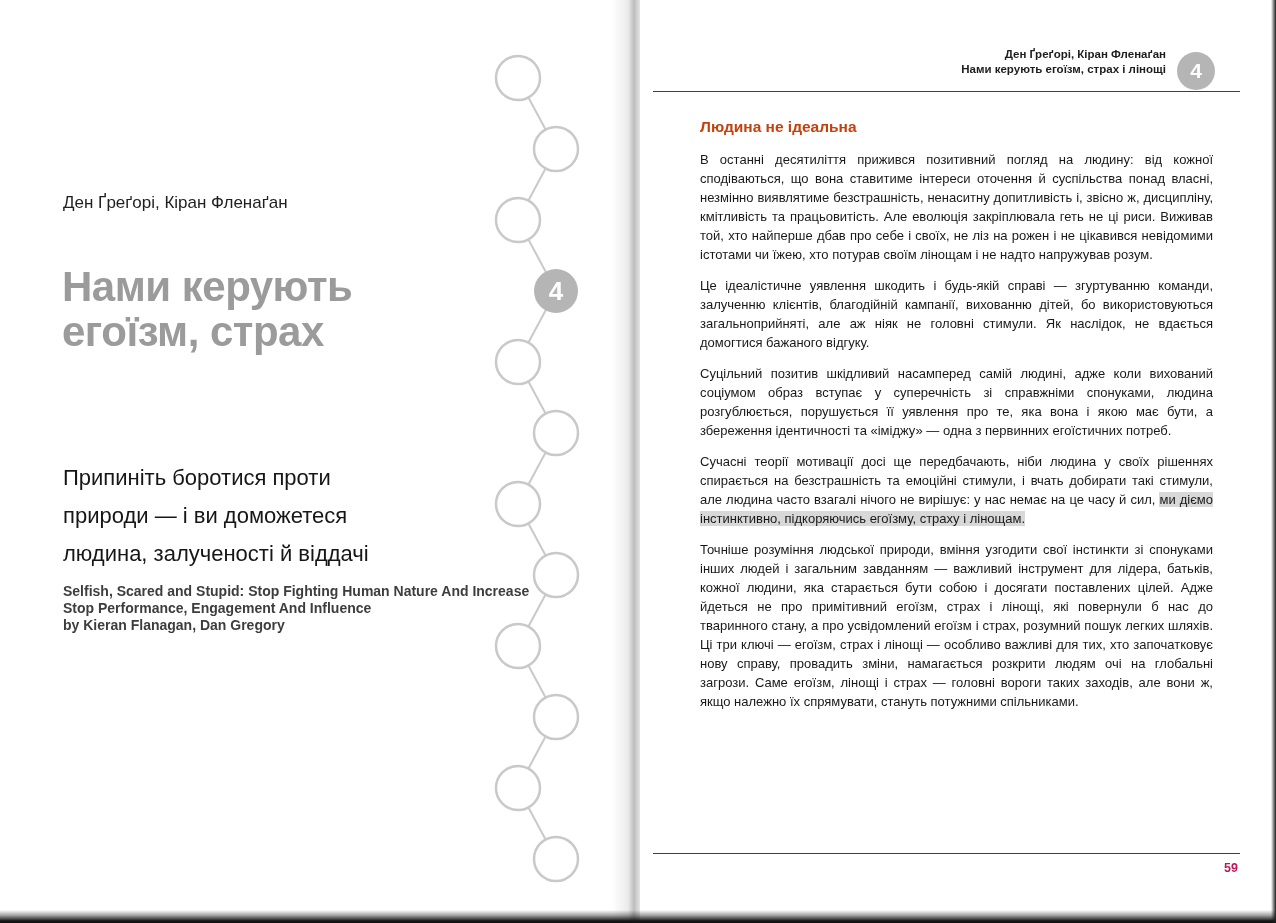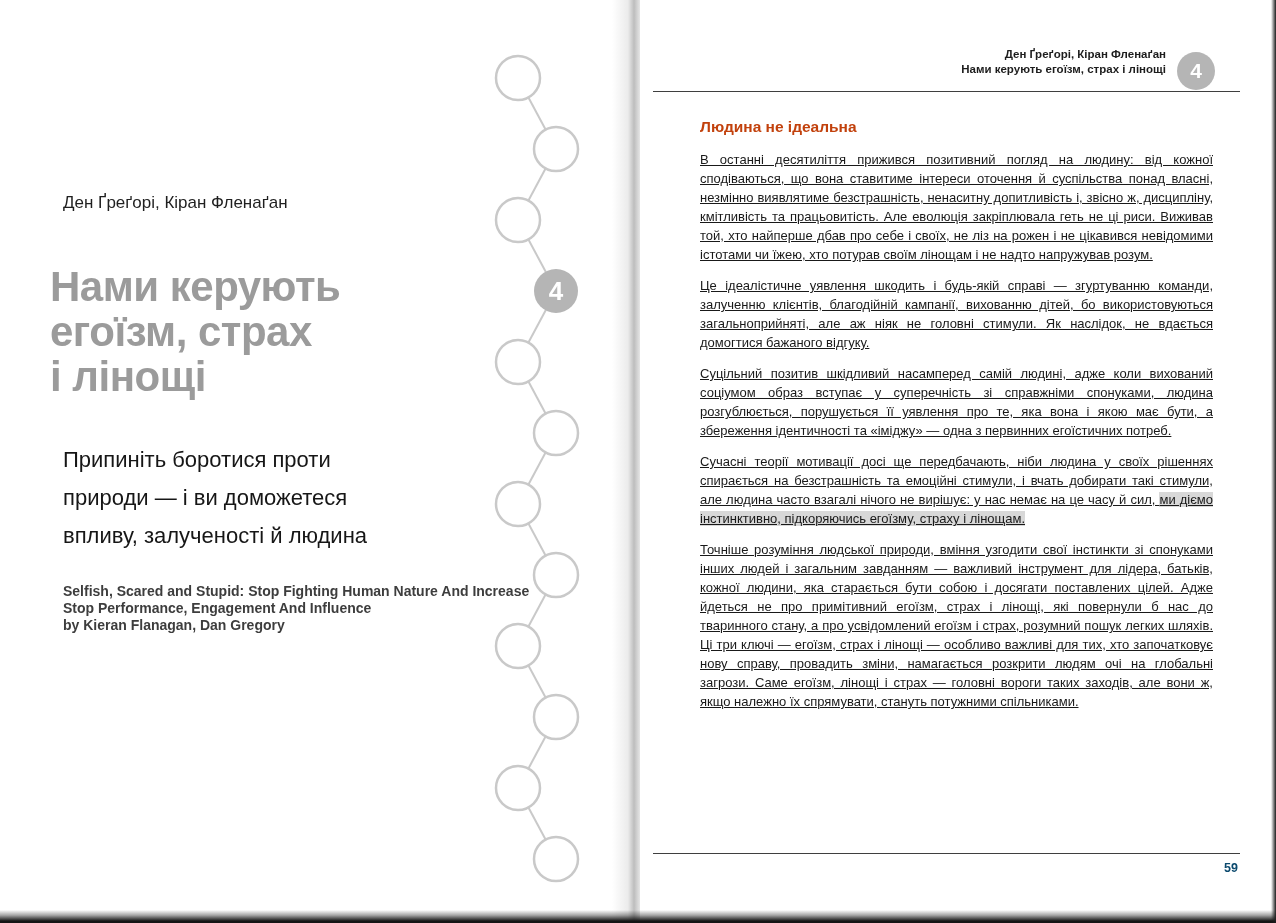--- a/index.html
+++ b/index.html
@@ -4,71 +4,70 @@
 <style>
   * { margin:0; padding:0; box-sizing:border-box; }
   html, body { width:1276px; height:923px; }
   body { font-family:"Liberation Sans", sans-serif; background:#ffffff; }
 
   .spread { position:relative; width:1276px; height:923px; background:#ffffff; overflow:hidden; }
 
   
   .page-left { position:absolute; left:0; top:0; width:632px; height:923px; background:#fff; }
   .authors   { position:absolute; left:63px; top:193px; font-size:17px; color:#1f1f1f; }
-  .title     { position:absolute; left:50px; top:264px; font-size:42px; line-height:45px;
+  .title     { position:absolute; left:62px; top:264px; font-size:42px; line-height:45px;
                font-weight:bold; color:#9b9b9b; letter-spacing:-0.5px; }
-  .subtitle  { position:absolute; left:63px; top:441px; font-size:22px; line-height:38px; color:#161616; }
+  .subtitle  { position:absolute; left:63px; top:459px; font-size:22px; line-height:38px; color:#161616; }
   .original  { position:absolute; left:63px; top:583px; font-size:14px; line-height:17px;
                font-weight:bold; color:#3d3d3d; }
   .chain-svg { position:absolute; left:480px; top:40px; }
 
   
   .fold { position:absolute; left:612px; top:0; width:40px; height:923px; pointer-events:none;
           background:linear-gradient(to right, rgba(0,0,0,0) 0%, rgba(0,0,0,0.08) 40%,
                      rgba(0,0,0,0.26) 55%, rgba(0,0,0,0.08) 72%, rgba(0,0,0,0) 100%); }
 
   
   .page-right { position:absolute; left:640px; top:0; width:636px; height:923px; background:#fff; }
   .hdr-text { position:absolute; top:47px; right:110px; text-align:right;
               font-weight:bold; font-size:11.5px; line-height:15px; color:#1d1d1d; }
   .badge { position:absolute; top:52px; right:61px; width:38px; height:38px; border-radius:50%;
            background:#b5b5b5; color:#ffffff; font-weight:bold; font-size:21px;
            text-align:center; line-height:38px; }
   .rule-top    { position:absolute; left:13px; right:36px; top:91px;  border:0; border-top:1.5px solid #3f3f3f; }
   .rule-bottom { position:absolute; left:13px; right:36px; top:853px; border:0; border-top:1.5px solid #3f3f3f; }
   .content { position:absolute; left:60px; top:118px; width:513px; color:#191919; }
   .content h2 { font-size:15.5px; margin:0 0 14px 0; color:#c2410c; }
-  .content p  { font-size:13px; line-height:19px; text-align:justify; margin:12px 0 10px 0;text-decoration:underline; }
+  .content p  { font-size:13px; line-height:19px; text-align:justify; margin:12px 0 10px 0; }
   .hl { background:#d8d8d8; }
-  .pagenum { position:absolute; top:861px; right:38px; font-size:12.5px; font-weight:bold; color:#0c4a6e; }
+  .pagenum { position:absolute; top:861px; right:38px; font-size:12.5px; font-weight:bold; color:#be185d; }
 
   
   .edge-bottom { position:absolute; left:0; bottom:0; width:100%; height:13px;
                  background:linear-gradient(to bottom, rgba(0,0,0,0), rgba(0,0,0,0.35) 40%, #141414 85%); }
   .edge-right  { position:absolute; top:0; right:0; width:5px; height:100%;
                  background:linear-gradient(to left, #1d1d1d, rgba(0,0,0,0)); }
 </style>
 </head>
 <body>
 
 <div class="spread">
 
   <section class="page-left">
     <div class="authors">Ден Ґреґорі, Кіран Фленаґан</div>
 
     <h1 class="title">
       <span>Нами керують</span><br>
       <span>егоїзм, страх</span><br>
-      <span>і лінощі</span>
     </h1>
 
     <div class="subtitle">
       <span>Припиніть боротися проти</span><br>
       <span>природи — і ви доможетеся</span><br>
-      <span>впливу, залученості й людина</span>
+      <span>людина, залученості й віддачі</span>
     </div>
 
     <div class="original">
       <span>Selfish, Scared and Stupid: Stop Fighting Human Nature And Increase</span><br>
       <span>Stop Performance, Engagement And Influence</span><br>
       <span>by Kieran Flanagan, Dan Gregory</span>
     </div>
 
     <svg id="chain" class="chain-svg" width="120" height="862" viewBox="0 0 120 862">
         <line x1="38" y1="38" x2="76" y2="109" stroke="#c9c9c9" stroke-width="2"></line>

